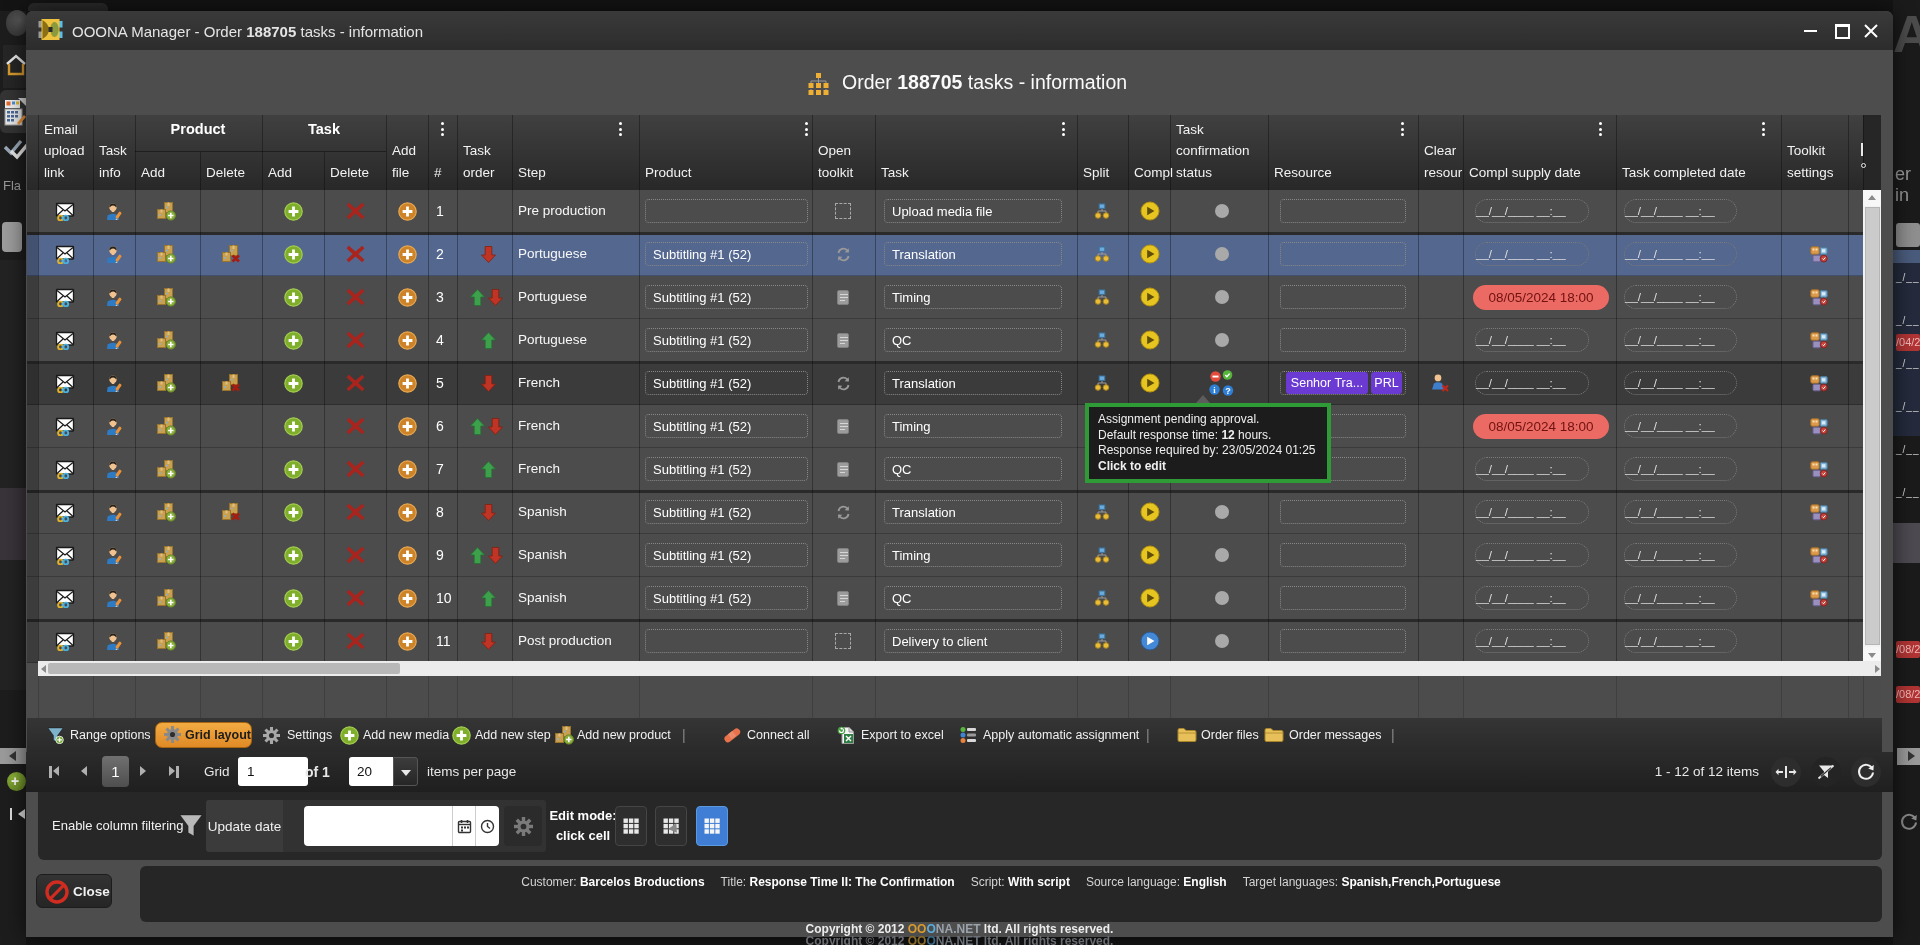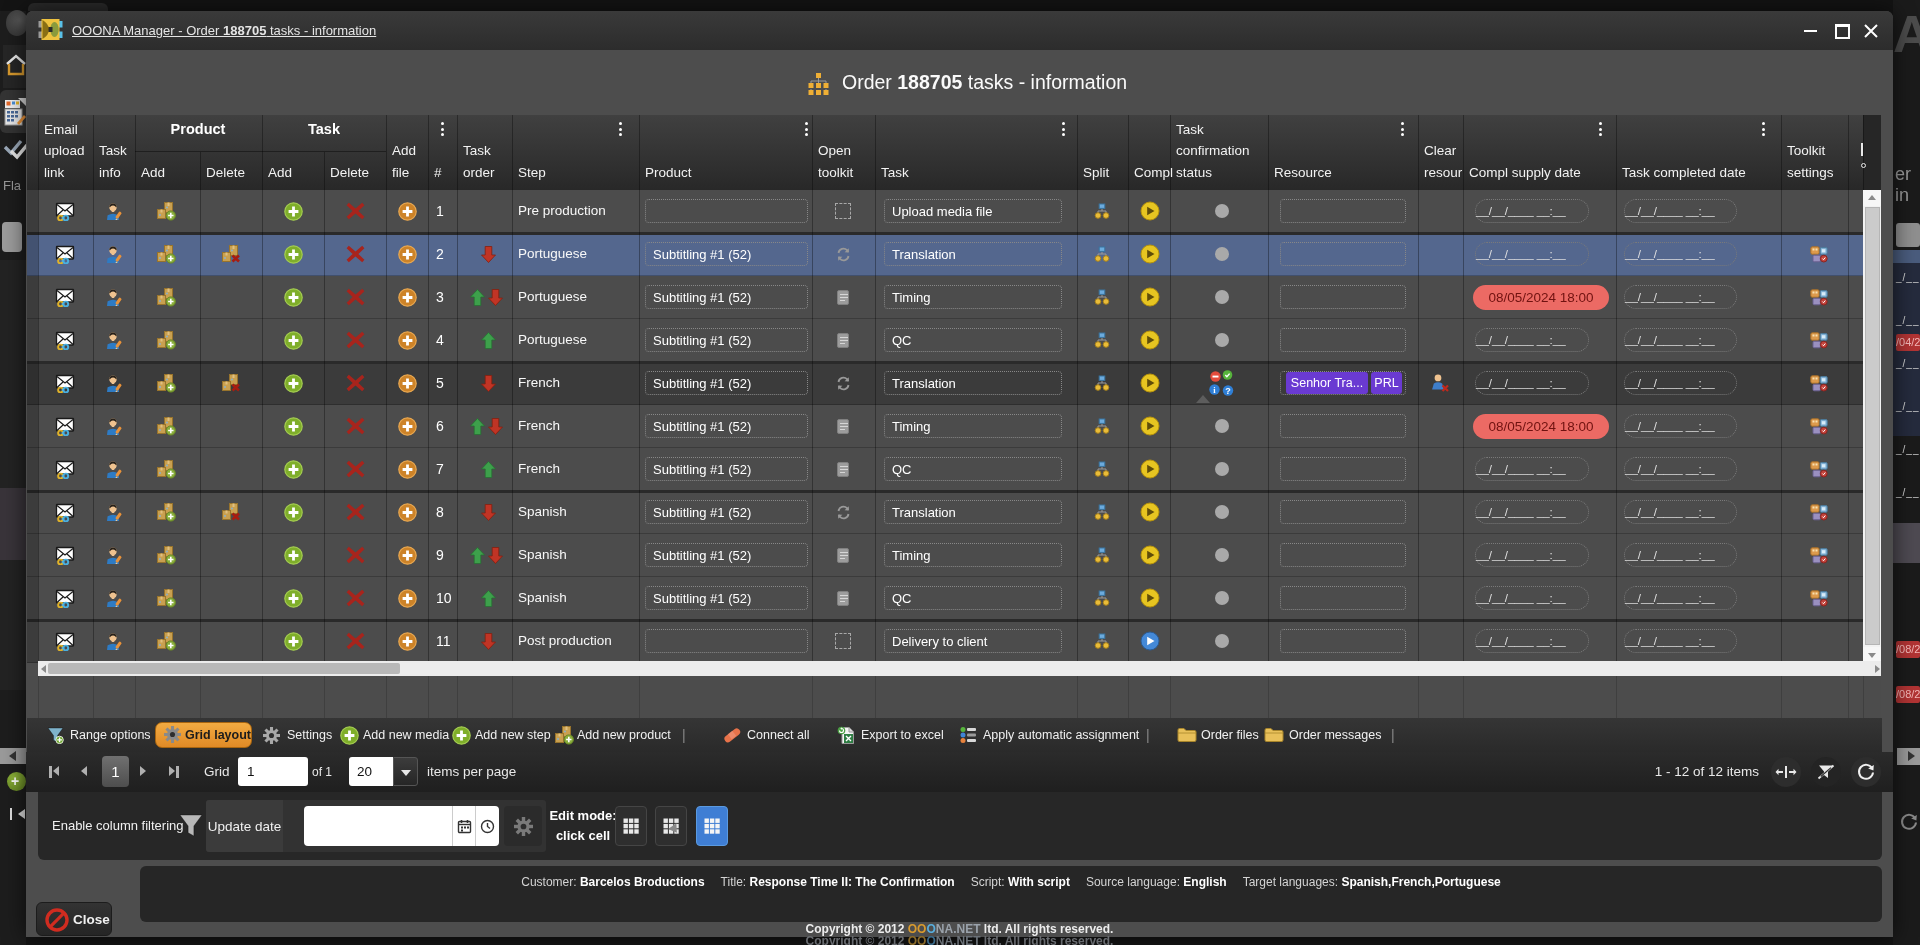--- a/index.html
+++ b/index.html
@@ -1,20 +1,20 @@
 <!DOCTYPE html>
 <html><head>
 <meta charset="utf-8">
 <style>
 html,body{margin:0;padding:0;background:#101010;}
 #app{position:relative;width:1920px;height:945px;overflow:hidden;font-family:"Liberation Sans",sans-serif;background:#151515;}
 .abs{position:absolute;}
 #dlg{position:absolute;left:26px;top:11px;width:1867px;height:926px;background:#4d4d4d;border-radius:7px 7px 0 0;box-shadow:0 0 22px rgba(0,0,0,.65);}
 #titlebar{position:absolute;left:0;top:0;width:100%;height:39px;background:linear-gradient(#3a3a3a,#2c2c2c);border-radius:7px 7px 0 0;}
-.ttxt{position:absolute;left:46px;top:12px;font-size:13px;color:#e4e4e4;white-space:nowrap;text-decoration:underline;}
+.ttxt{position:absolute;left:46px;top:12px;font-size:15px;color:#e4e4e4;white-space:nowrap;}
 .hdtxt{position:absolute;left:816px;top:60px;font-size:19.5px;color:#fafafa;white-space:nowrap;}
 #grid{position:absolute;left:1px;top:104px;width:1855px;height:614px;}
 .vline{position:absolute;top:0;width:1px;background:rgba(0,0,0,.33);}
 .dotbox{position:absolute;height:24px;border:1px dotted #888;border-radius:4px;font-size:13px;color:#fff;line-height:24px;padding-left:7px;box-sizing:border-box;white-space:nowrap;overflow:hidden;}
 .datebox{position:absolute;height:24px;border:1px dotted #7a7a7a;border-radius:12px;font-size:11.5px;color:#e2e2e2;line-height:22px;text-align:left;box-sizing:border-box;}
 .redbadge{position:absolute;height:25px;border-radius:12.5px;background:#ec6a64;color:#701210;font-size:13.5px;line-height:25px;text-align:center;}
 .sep{color:#888;font-size:14px;}
 .winbtn{position:absolute;top:11px;width:18px;height:18px;}
 </style>
 </head>
@@ -1372,20 +1372,21 @@
         <div class="vline" style="left:1101px;top:561px;height:42px;background:rgba(0,0,0,0.16);"></div>
         <div class="vline" style="left:1143px;top:561px;height:42px;background:rgba(0,0,0,0.16);"></div>
         <div class="vline" style="left:1241px;top:561px;height:42px;background:rgba(0,0,0,0.16);"></div>
         <div class="vline" style="left:1391px;top:561px;height:42px;background:rgba(0,0,0,0.16);"></div>
         <div class="vline" style="left:1436px;top:561px;height:42px;background:rgba(0,0,0,0.16);"></div>
         <div class="vline" style="left:1589px;top:561px;height:42px;background:rgba(0,0,0,0.16);"></div>
         <div class="vline" style="left:1754px;top:561px;height:42px;background:rgba(0,0,0,0.16);"></div>
         <div class="vline" style="left:1821px;top:561px;height:42px;background:rgba(0,0,0,0.16);"></div>
         <div class="vline" style="left:1836px;top:561px;height:42px;background:rgba(0,0,0,0.16);"></div>
         <div style="position:absolute;left:1169px;top:280px;width:0;height:0;border:7px solid transparent;border-bottom:8px solid #5d5d5d;border-top:none;z-index:6;"></div>
+        <div style="position:absolute;left:1058px;top:288px;width:229px;height:67px;background:#1c1c1c;border:4px solid #2f9b36;z-index:5;padding:5px 0 0 9px;font-size:12px;line-height:15.5px;color:#f0f0f0;white-space:nowrap;overflow:hidden;">Assignment pending approval.<br>Default response time: <b>12</b> hours.<br>Response required by: 23/05/2024 01:25<br><b>Click to edit</b></div>
       </div>
     <div id="toolbar" class="abs" style="left:1px;top:707px;width:1855px;height:34px;background:linear-gradient(#353535,#2a2a2a);">
         <div style="position:absolute;left:20px;top:8.5px;width:17px;height:17px;"><svg width="17" height="17" viewBox="0 0 17 17">
             <path d="M1 1 H16 L10.54 8.5 V15 L6.46 13.26 V8.5 Z" fill="#7fb3cc" stroke="rgba(0,0,0,0.35)"></path>
             <circle cx="12.58" cy="12.92" r="3.74" fill="#6aa32a" stroke="#fff" stroke-width="0.8"></circle>
             <path d="M12.58 10.54 V15.3 M10.2 12.92 H14.96" stroke="#fff" stroke-width="1.4"></path>
           </svg></div>
         <div style="position:absolute;left:43px;top:8px;height:18px;font-size:12.5px;color:#f0f0f0;line-height:18px;white-space:nowrap;">Range options</div>
         <div style="position:absolute;left:128px;top:4px;width:97px;height:26px;background:linear-gradient(#f2ab42,#e08a26);border:1px solid #a8650f;border-radius:7px;box-sizing:border-box;"></div>
         <div style="position:absolute;left:137px;top:8px;width:17px;height:17px;"><svg width="17" height="17" viewBox="0 0 17 17">
@@ -1476,21 +1477,21 @@
     <div id="pager" class="abs" style="left:0;top:741px;width:1867px;height:40px;background:linear-gradient(#2b2b2b,#1f1f1f);">
         <div style="position:absolute;left:23px;top:14px;width:3px;height:12px;background:#b0b0b0;"></div>
         <div style="position:absolute;left:27px;top:14px;width:0px;height:0px;width:0;height:0;border:5px solid transparent;border-right:6px solid #b0b0b0;border-left:none;"></div>
         <div style="position:absolute;left:55px;top:14px;width:0px;height:0px;width:0;height:0;border:5px solid transparent;border-right:6px solid #b0b0b0;border-left:none;"></div>
         <div style="position:absolute;left:76px;top:4px;width:27px;height:31px;background:linear-gradient(#707070,#4e4e4e);border-radius:4px;text-align:center;font-size:15px;color:#fff;line-height:31px;">1</div>
         <div style="position:absolute;left:114px;top:14px;width:0px;height:0px;width:0;height:0;border:5px solid transparent;border-left:6px solid #b0b0b0;border-right:none;"></div>
         <div style="position:absolute;left:143px;top:14px;width:0px;height:0px;width:0;height:0;border:5px solid transparent;border-left:6px solid #b0b0b0;border-right:none;"></div>
         <div style="position:absolute;left:150px;top:14px;width:3px;height:12px;background:#b0b0b0;"></div>
         <div style="position:absolute;left:178px;top:11px;height:18px;font-size:13.5px;color:#e8e8e8;line-height:18px;white-space:nowrap;">Grid</div>
         <div style="position:absolute;left:212px;top:5px;width:70px;height:29px;background:#fff;border-radius:3px;font-size:13.5px;color:#111;line-height:29px;padding-left:9px;box-sizing:border-box;">1</div>
-        <div style="position:absolute;left:286px;top:11px;height:18px;font-size:12px;color:#e8e8e8;line-height:18px;white-space:nowrap;">of 1</div>
+        <div style="position:absolute;left:279px;top:11px;height:18px;font-size:14px;color:#e8e8e8;line-height:18px;white-space:nowrap;font-weight:bold;">of 1</div>
         <div style="position:absolute;left:323px;top:5px;width:44px;height:29px;background:#fff;border-radius:3px 0 0 3px;font-size:13.5px;color:#111;line-height:29px;padding-left:8px;box-sizing:border-box;">20</div>
         <div style="position:absolute;left:367px;top:5px;width:25px;height:29px;background:linear-gradient(#3c3c3c,#262626);border:1px solid #555;border-radius:0 3px 3px 0;box-sizing:border-box;">
           <div style="margin:12px auto 0;width:0;height:0;border:5px solid transparent;border-top:6px solid #e8e8e8;border-bottom:none;"></div>
         </div>
         <div style="position:absolute;left:401px;top:11px;height:18px;font-size:13.5px;color:#e8e8e8;line-height:18px;white-space:nowrap;">items per page</div>
         <div style="position:absolute;left:1623px;top:11px;width:110px;height:18px;font-size:13.5px;color:#e8e8e8;line-height:18px;text-align:right;white-space:nowrap;">1 - 12 of 12 items</div>
         <div style="position:absolute;left:1745px;top:5px;width:30px;height:30px;background:#2d2d2d;border-radius:50%;display:flex;align-items:center;justify-content:center;">
           <svg width="22" height="16" viewBox="0 0 22 16">
             <path d="M11 2 V14" stroke="#e8e8e8" stroke-width="2"></path>
             <path d="M8 8 H2 M14 8 H20" stroke="#e8e8e8" stroke-width="1.8"></path>
@@ -1588,21 +1589,21 @@
             <rect x="11.3" y="5.9" width="4.4" height="4.4" fill="#f5f5f5"></rect>
             <rect x="0.5" y="11.3" width="4.4" height="4.4" fill="#f5f5f5"></rect>
             <rect x="5.9" y="11.3" width="4.4" height="4.4" fill="#f5f5f5"></rect>
             <rect x="11.3" y="11.3" width="4.4" height="4.4" fill="#f5f5f5"></rect>
           </svg>
         </div>
       </div>
     <div id="footbar" class="abs" style="left:114px;top:855px;width:1742px;height:56px;background:#262626;border-radius:6px;">
         <div style="position:absolute;left:0;top:9px;width:100%;text-align:center;font-size:12px;color:#d4d4d4;white-space:nowrap;">Customer: <b style="color:#fff">Barcelos Broductions</b><span style="display:inline-block;width:16px;"></span>Title: <b style="color:#fff">Response Time II: The Confirmation</b><span style="display:inline-block;width:16px;"></span>Script: <b style="color:#fff">With script</b><span style="display:inline-block;width:16px;"></span>Source language: <b style="color:#fff">English</b><span style="display:inline-block;width:16px;"></span>Target languages: <b style="color:#fff">Spanish,French,Portuguese</b></div>
       </div>
-    <div id="closebtn" class="abs" style="left:10px;top:863px;width:76px;height:34px;background:linear-gradient(#333,#252525);border:1px solid #1c1c1c;border-radius:6px;box-sizing:border-box;margin-top:28px;">
+    <div id="closebtn" class="abs" style="left:10px;top:863px;width:76px;height:34px;background:linear-gradient(#333,#252525);border:1px solid #1c1c1c;border-radius:6px;box-sizing:border-box;">
         <div style="position:absolute;left:8px;top:5px;width:24px;height:24px;"><svg width="24" height="24" viewBox="0 0 24 24">
             <circle cx="12" cy="12" r="10" fill="none" stroke="#d02c20" stroke-width="3.4"></circle>
             <path d="M5.2 18.8 L18.8 5.2" stroke="#d02c20" stroke-width="3.2"></path>
           </svg></div>
         <div style="position:absolute;left:36px;top:8px;height:18px;font-size:13.5px;font-weight:bold;color:#f0f0f0;line-height:18px;">Close</div>
       </div>
     <div class="abs" style="left:0;top:911px;width:1867px;height:15px;font-size:12px;font-weight:bold;color:#ededed;text-align:center;line-height:15px;">Copyright © 2012 <span style="color:#d99b2e">OO</span><span style="color:#58aede">O</span><span style="color:#9aa2ab">NA.NET</span> ltd. All rights reserved.</div>
   </div>
   <div class="abs" style="left:26px;top:935px;width:1867px;height:10px;font-size:12px;font-weight:bold;color:#686b70;text-align:center;line-height:13px;">Copyright © 2012 <span style="color:#8a6a28">OO</span><span style="color:#3a6a8a">O</span><span style="color:#6a7077">NA.NET</span> ltd. All rights reserved.</div>
 </div>

